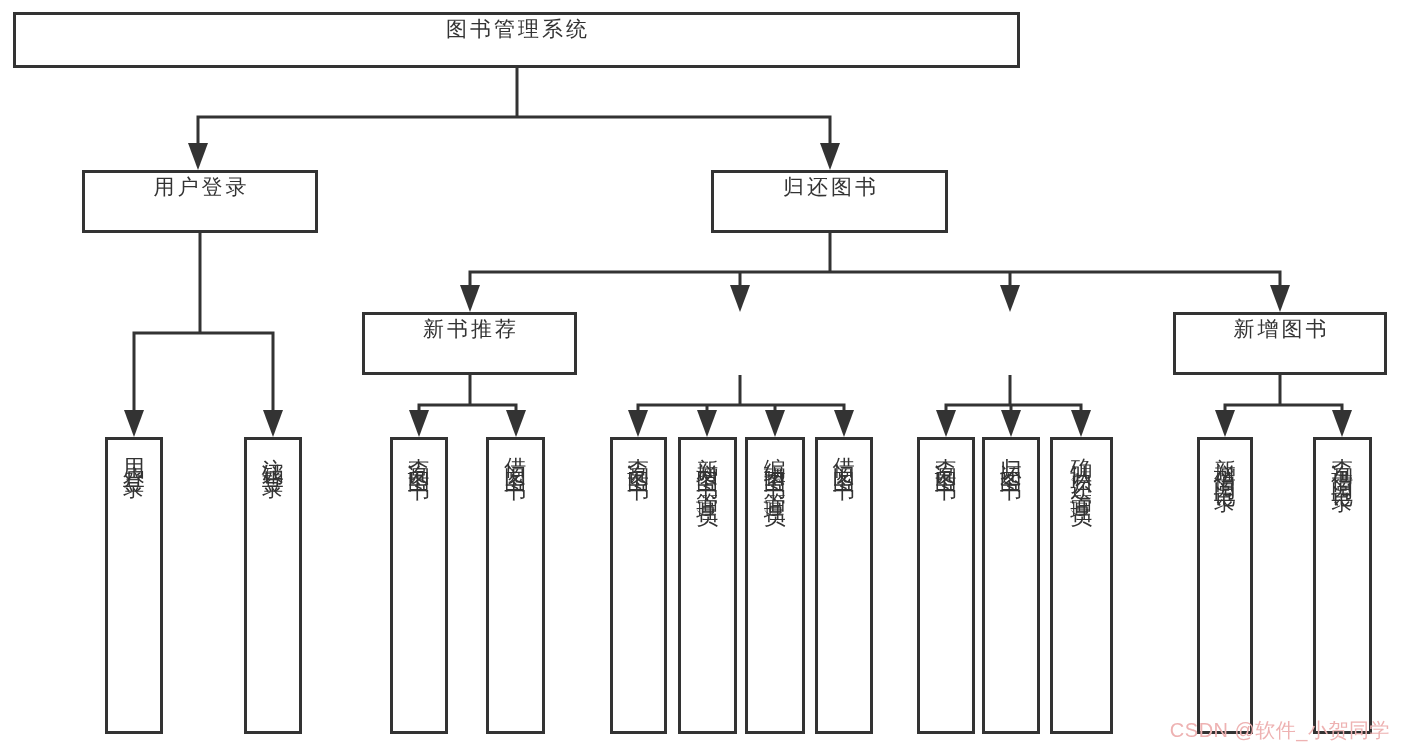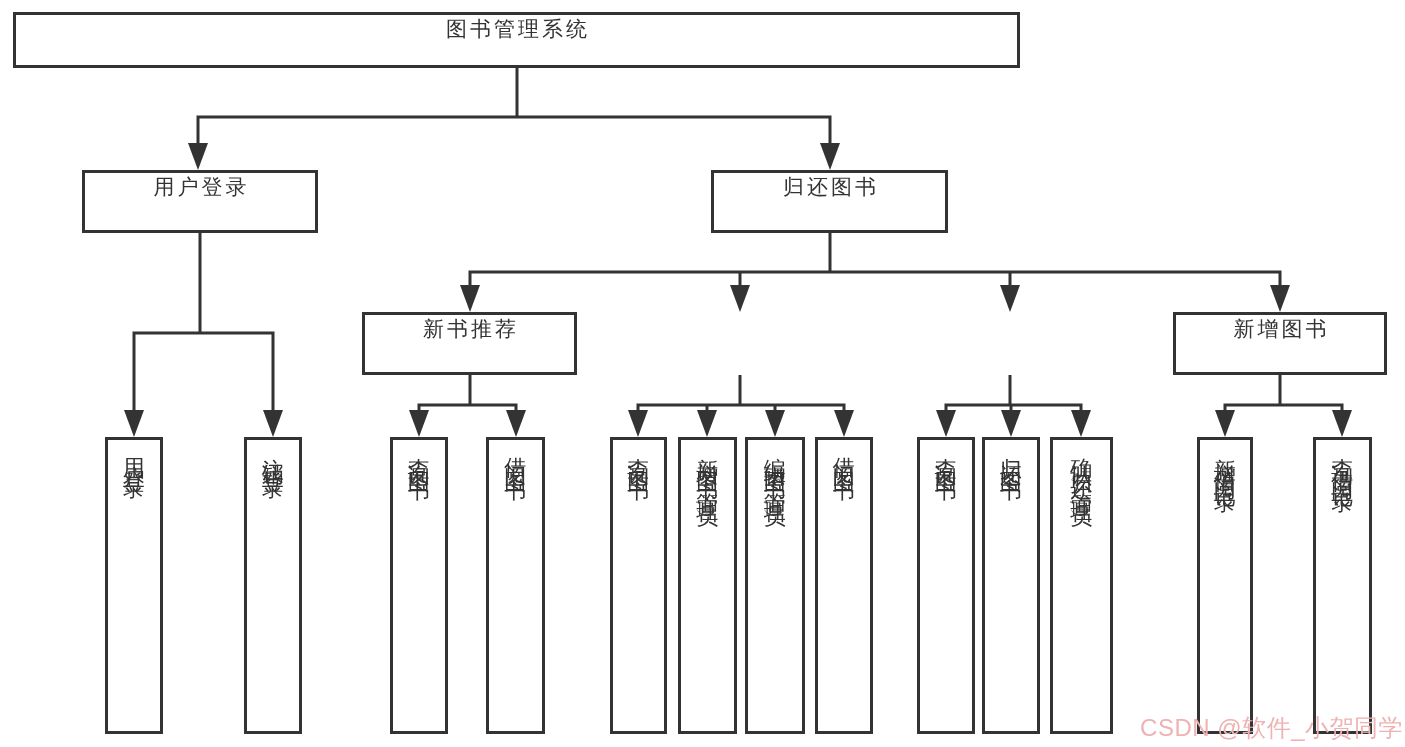--- a/index.html
+++ b/index.html
@@ -58,23 +58,23 @@
     writing-mode: vertical-rl;
     text-orientation: mixed;
     font-size: 22px;
     line-height: 1.15;
     letter-spacing: 7px;
     color: var(--text);
     white-space: nowrap;
   }
   .watermark {
     position: absolute;
-    right: 2px;
+    right: 15px;
     bottom: 3px;
-    font-size: 24px;
+    font-size: 20px;
     color: var(--watermark);
     letter-spacing: 0.5px;
     z-index: 5;
     pointer-events: none;
   }
 </style>
 </head>
 <body>
 
 <div class="canvas">

